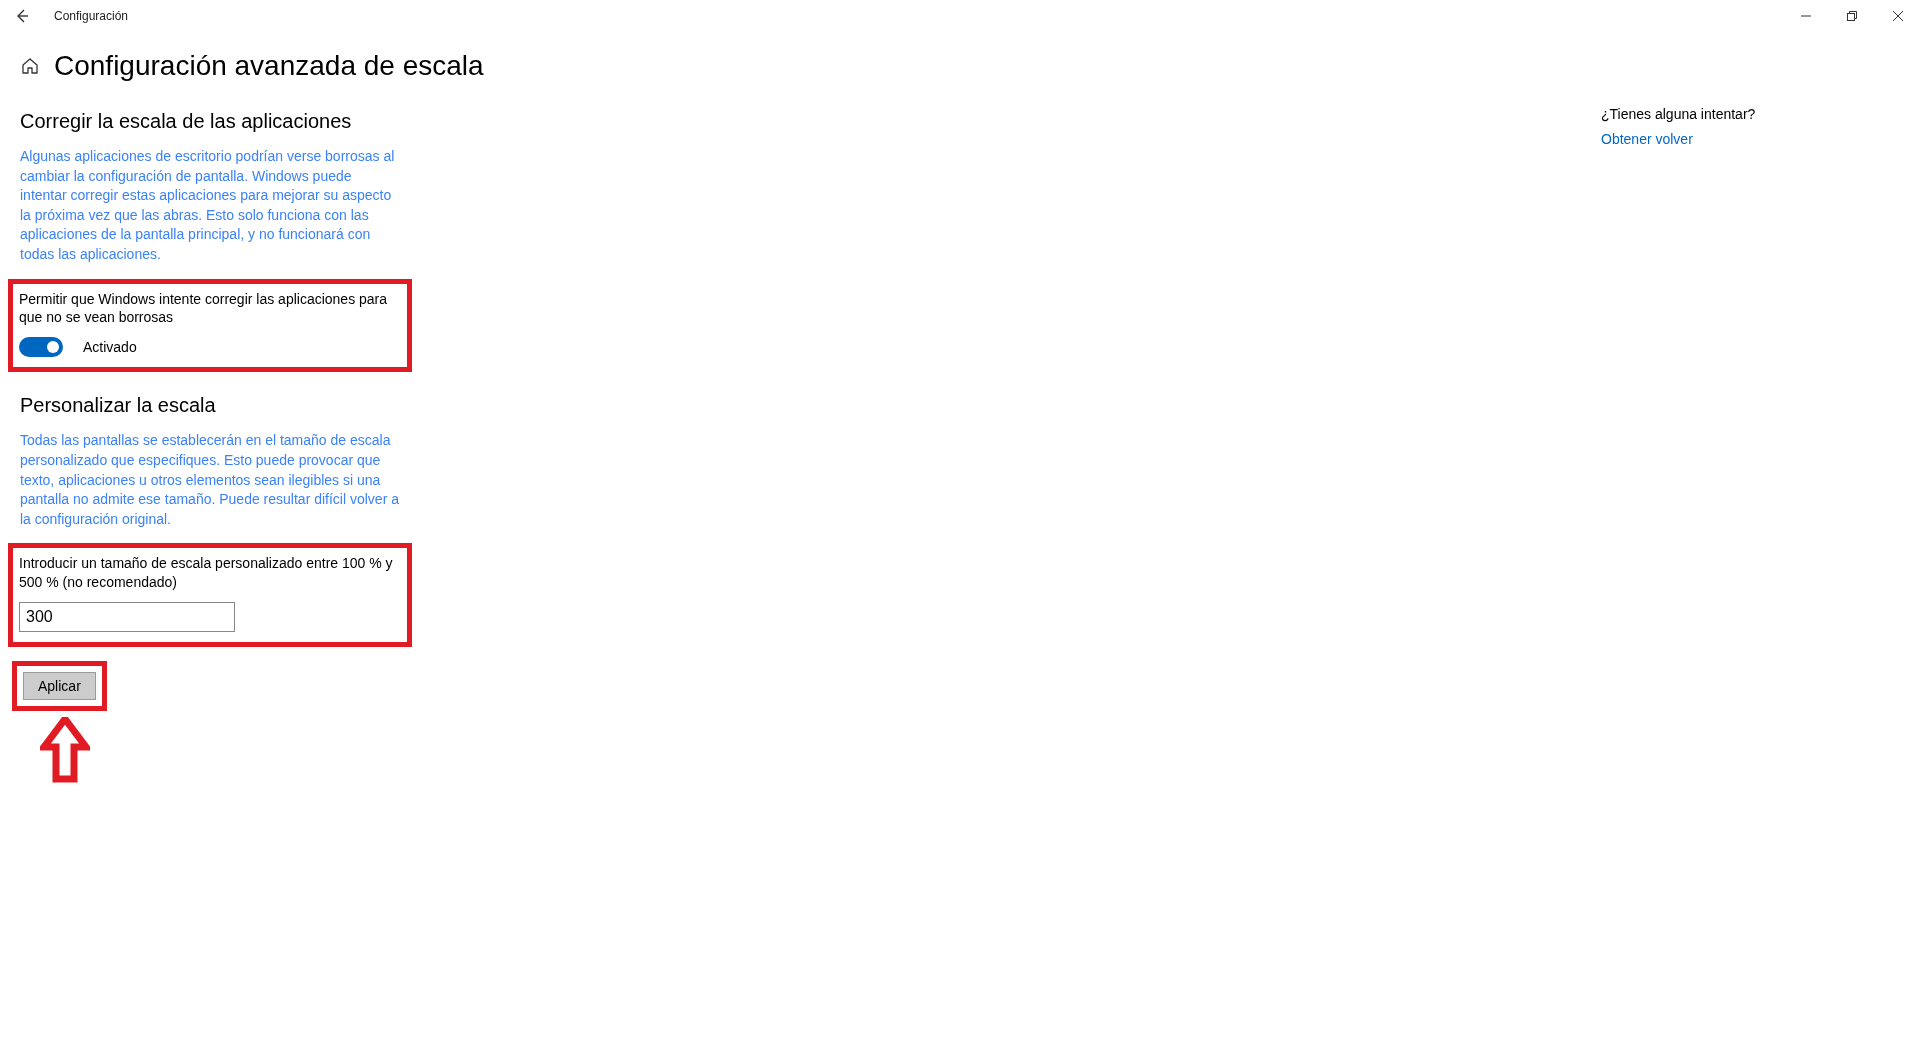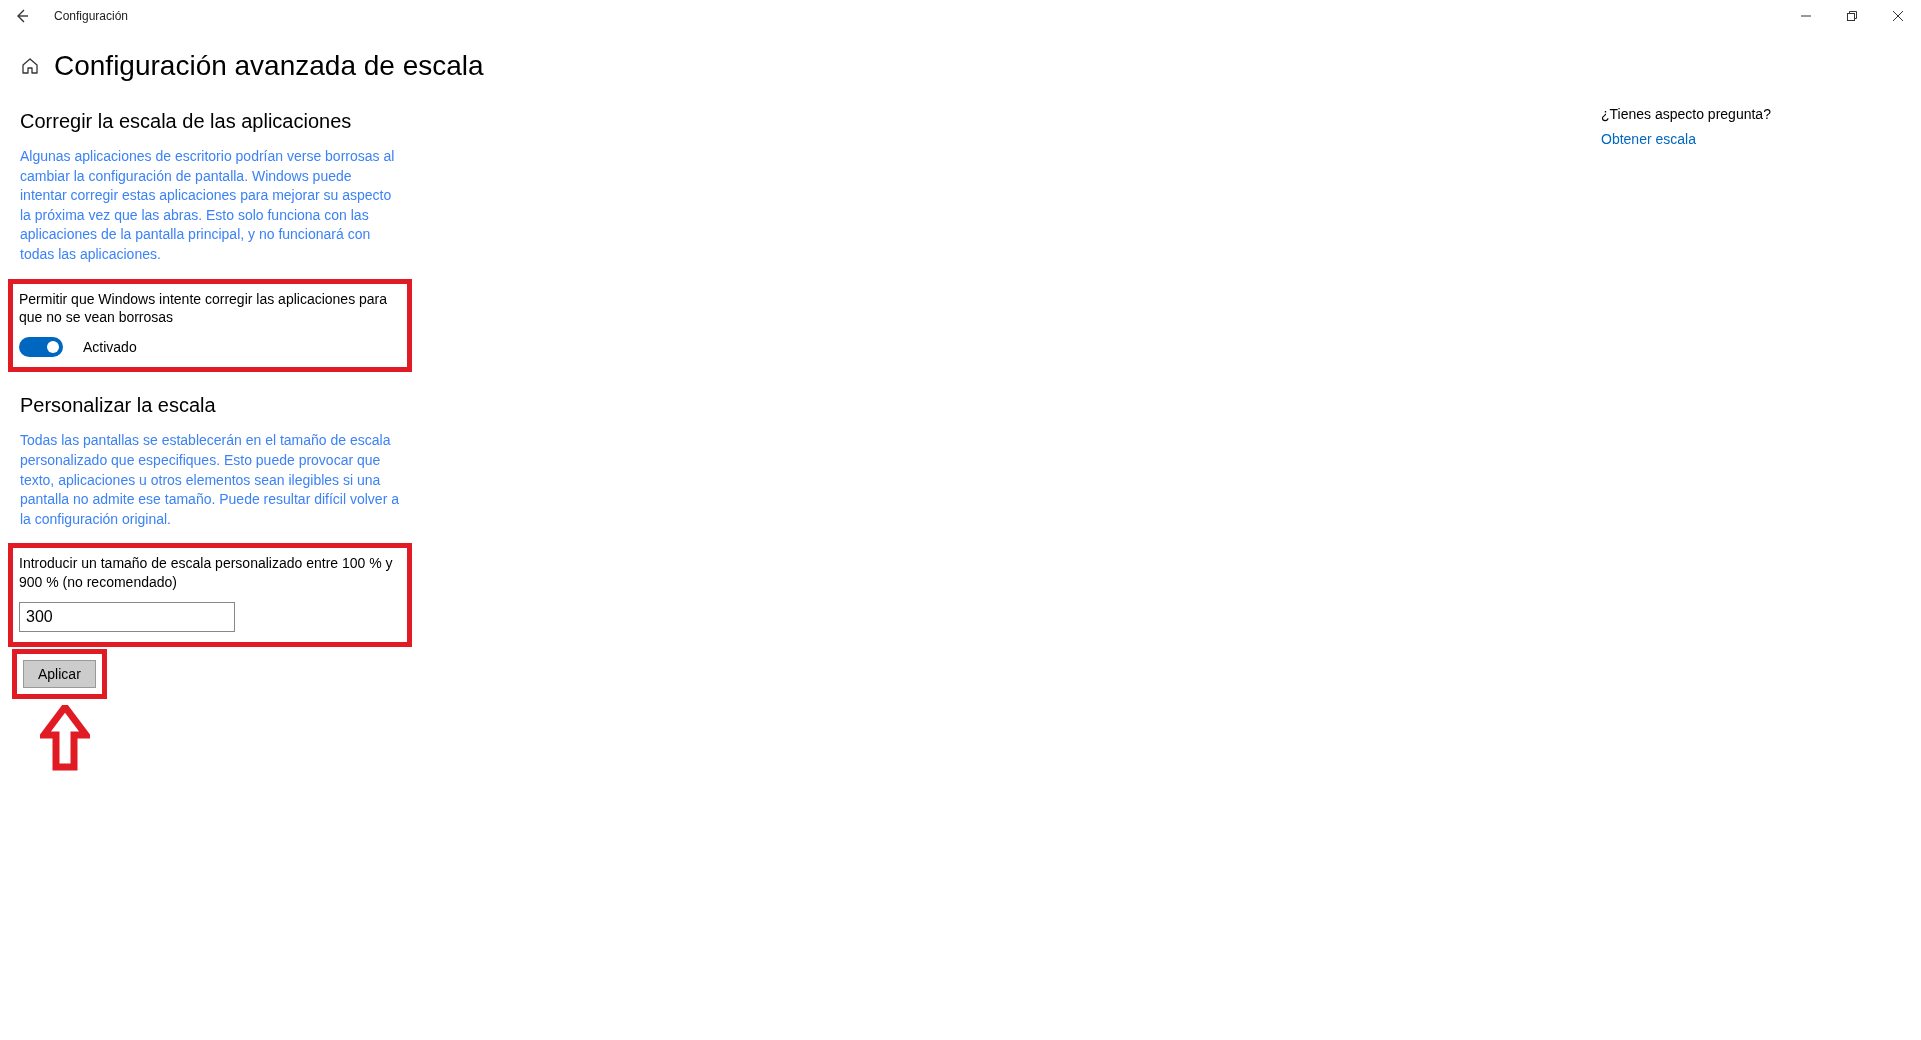--- a/index.html
+++ b/index.html
@@ -95,21 +95,21 @@
   .text-input {
     width: 216px;
     height: 30px;
     border: 1px solid #888;
     padding: 3px 6px;
     font-size: 16px;
     font-family: inherit;
     outline: none;
   }
   .apply-wrap {
-    margin-top: 2px;
+    margin-top: 14px;
     margin-left: -8px;
     border: 5px solid #e01b24;
     display: inline-block;
     padding: 6px;
   }
   .apply-btn {
     background: #cccccc;
     border: 1px solid #999;
     padding: 5px 14px;
     font-size: 14px;
@@ -178,33 +178,33 @@
           <div class="toggle-knob"></div>
         </div>
         <span class="toggle-status">Activado</span>
       </div>
     </div>
 
     <h2 class="section-heading" style="margin-top:22px">Personalizar la escala</h2>
     <p class="body-text">Todas las pantallas se establecerán en el tamaño de escala personalizado que especifiques. Esto puede provocar que texto, aplicaciones u otros elementos sean ilegibles si una pantalla no admite ese tamaño. Puede resultar difícil volver a la configuración original.</p>
 
     <div class="highlight-box">
-      <p class="toggle-label">Introducir un tamaño de escala personalizado entre 100 % y 900 % (no recomendado)</p>
+      <p class="toggle-label">Introducir un tamaño de escala personalizado entre 100 % y 500 % (no recomendado)</p>
       <input type="text" class="text-input" value="300" style="">
     </div>
 
     <div class="apply-wrap">
       <button class="apply-btn">Aplicar</button>
     </div>
 
     <div class="arrow-up">
       <svg width="50" height="70" viewBox="0 0 50 70">
         <path d="M25 2 L46 30 L34 30 L34 62 L16 62 L16 30 L4 30 Z" fill="none" stroke="#e01b24" stroke-width="7" stroke-linejoin="miter"></path>
       </svg>
     </div>
 
   </div>
 
   <div class="right-col">
-    <p class="help-heading">¿Tienes aspecto pregunta?</p>
-    <a class="help-link">Obtener escala</a>
+    <p class="help-heading">¿Tienes alguna intentar?</p>
+    <a class="help-link">Obtener volver</a>
   </div>
 </div>
 
 </body></html>

